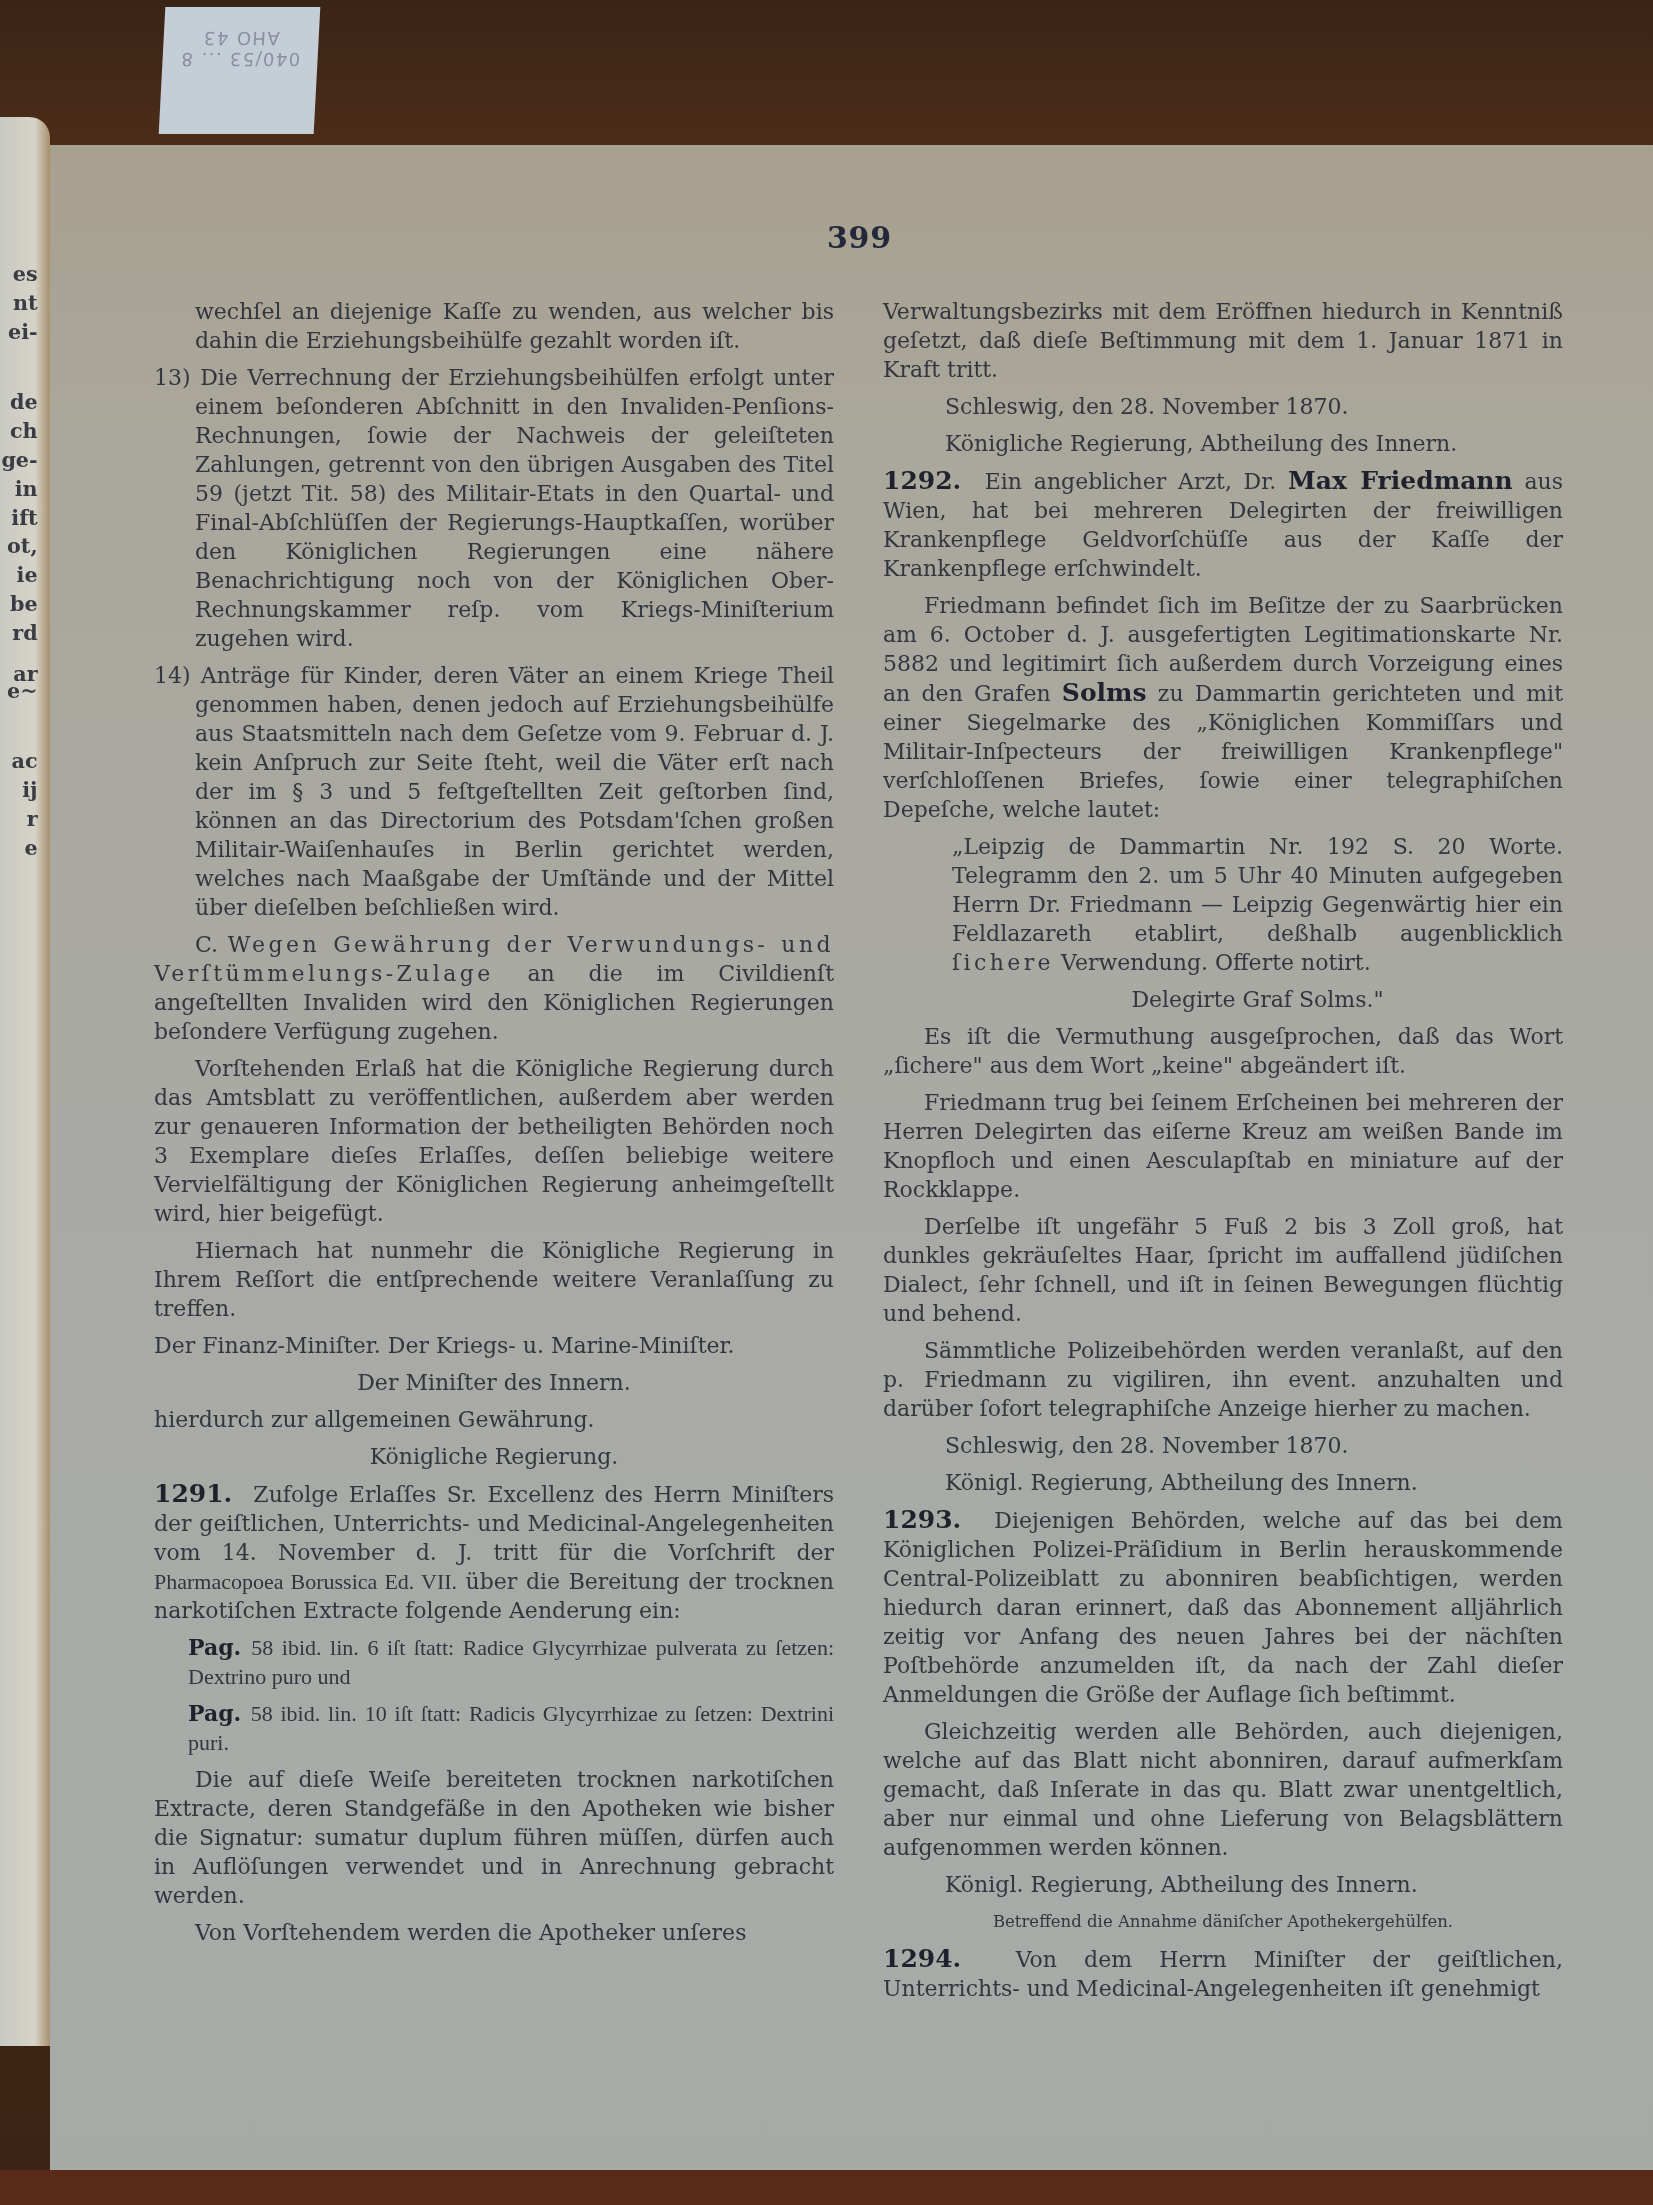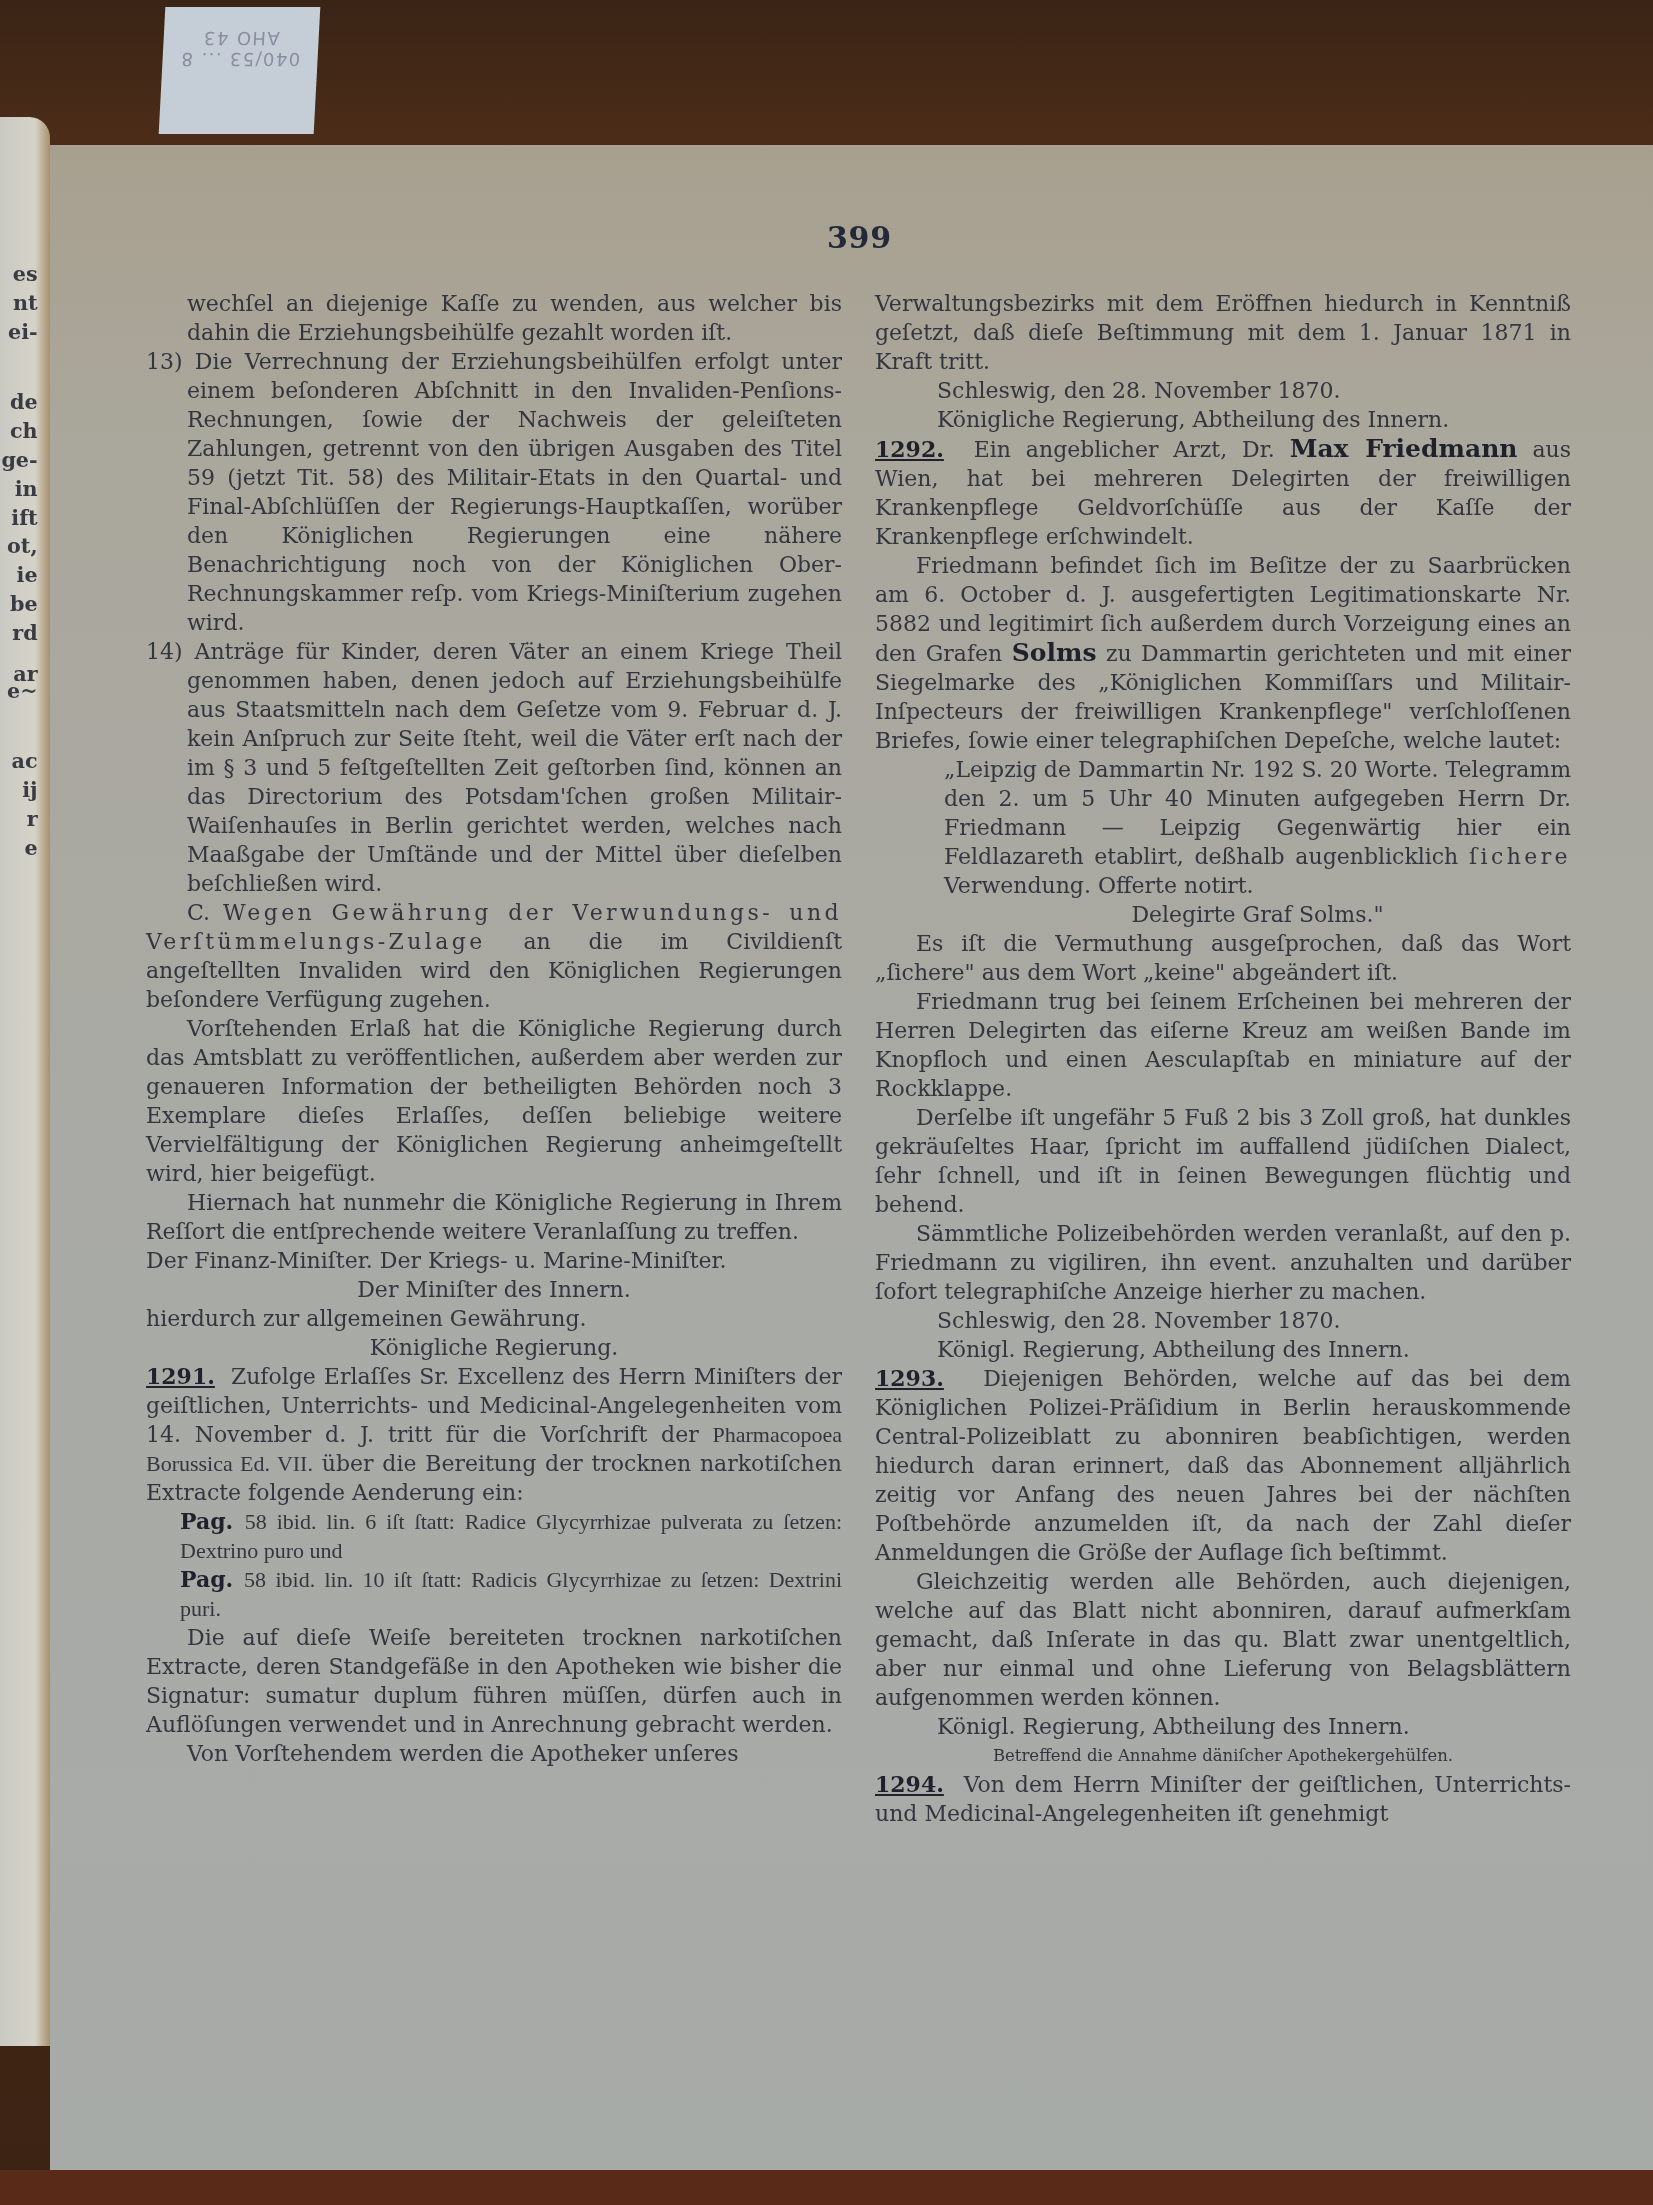--- a/index.html
+++ b/index.html
@@ -14,27 +14,27 @@
     background:#c5cdd6;transform:skew(-3deg);}
   .label-slip span{display:block;font-family:"DejaVu Sans",sans-serif;font-size:18px;color:#8a8fa0;
     transform:rotate(180deg);text-align:center;margin-top:20.7px;letter-spacing:1.4px;}
   .page{position:absolute;left:50px;top:145px;width:1604px;height:2025px;
     background:linear-gradient(180deg,#a8a08f 0%,#aaa79c 15%,#a9aaa5 50%,#a7aba8 100%);}
   .bottom-edge{position:absolute;left:0;top:2170px;width:1653px;height:35px;background:#5a2a18;}
   .page-number{position:absolute;left:827px;top:220px;font-size:30px;font-weight:bold;color:#23283a;letter-spacing:0.7px;}
   .col{position:absolute;top:289px;width:696px;font-size:22px;line-height:29px;color:#33363f;}
   .col.left{left:146px;}
   .col.right{left:875px;}
-  .col p{margin:0;text-align:justify;text-align-last:left;}
+  .col p{margin:8px;text-align:justify;text-align-last:left;}
   .ind{text-indent:41px;}
   .hang{padding-left:41px;text-indent:-41px;}
   .center{text-align:center !important;text-align-last:center !important;}
   .sig{padding-left:62px;}
   .b{font-weight:bold;color:#1f222c;}
-  .num{font-weight:bold;color:#1f222c;font-size:22px;text-decoration:underline;}
+  .num{font-weight:bold;color:#1f222c;font-size:25px;}
   .lat{font-family:"Liberation Serif",serif;}
   .sub{padding-left:34px;}
   .quote{padding-left:69px;}
   .small{font-size:16.5px;}
   .spaced{letter-spacing:3.4px;}
 </style>
 </head>
 <body>
 
 <div class="label-slip">

